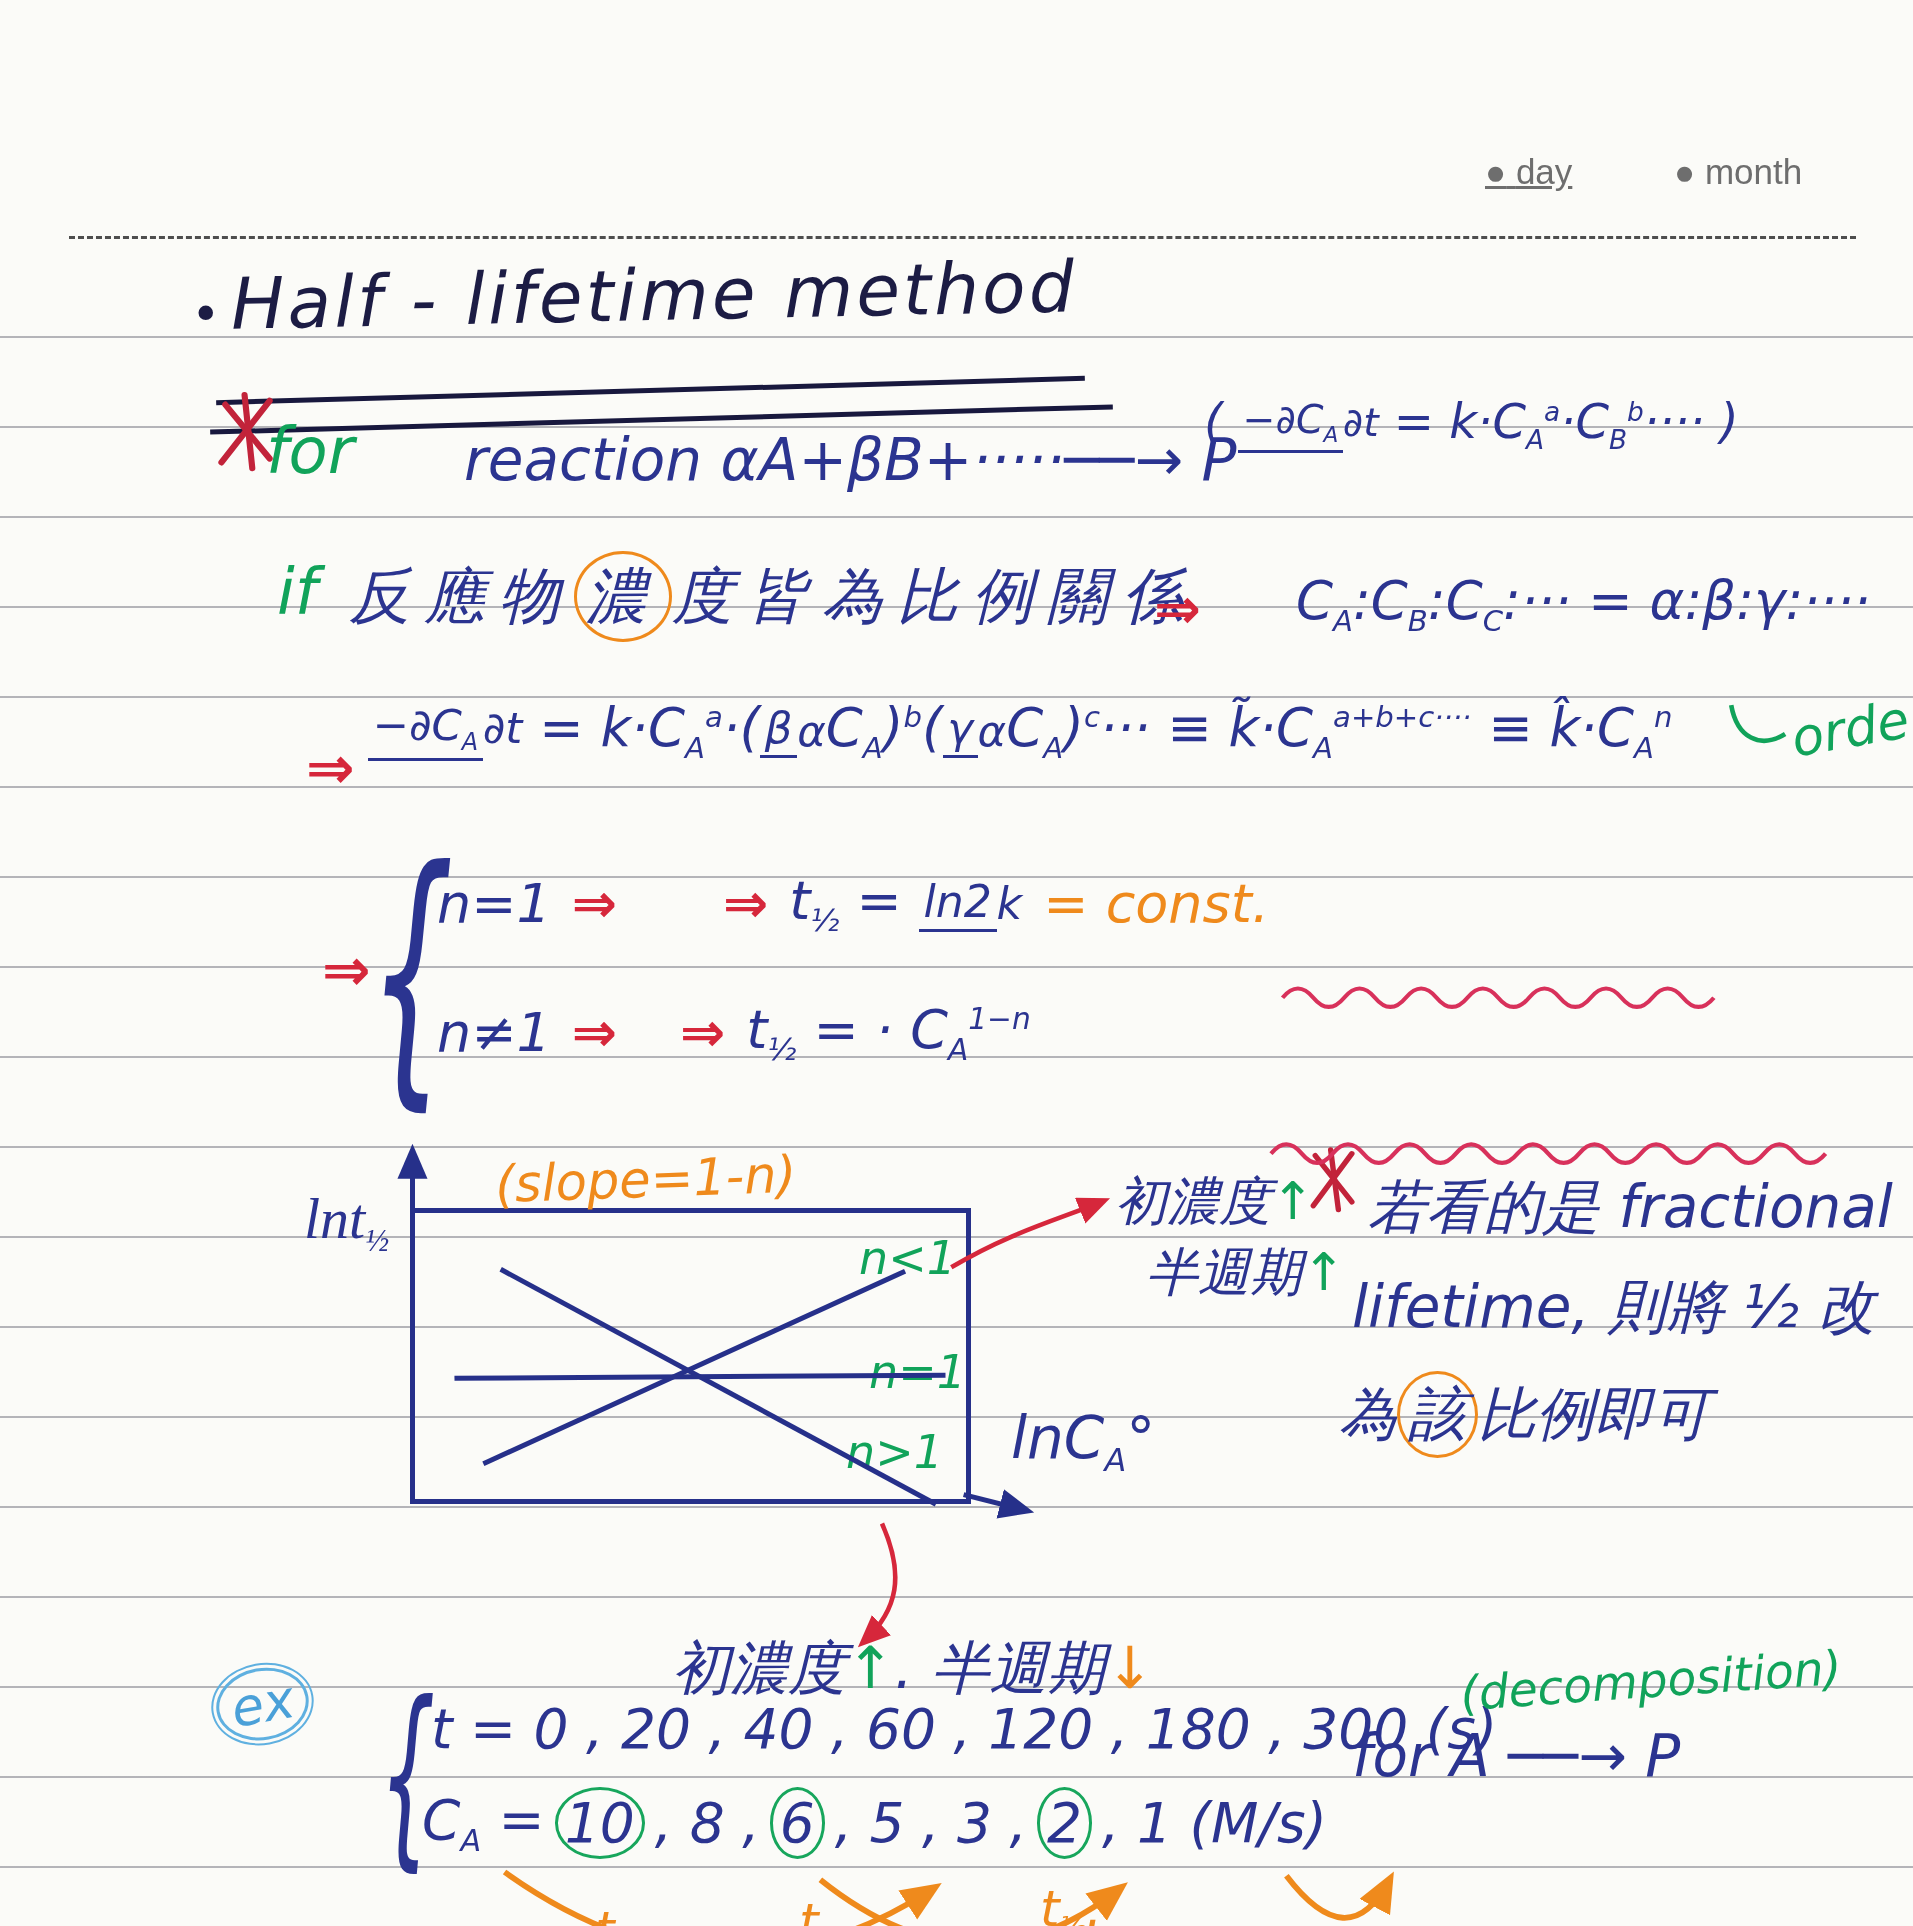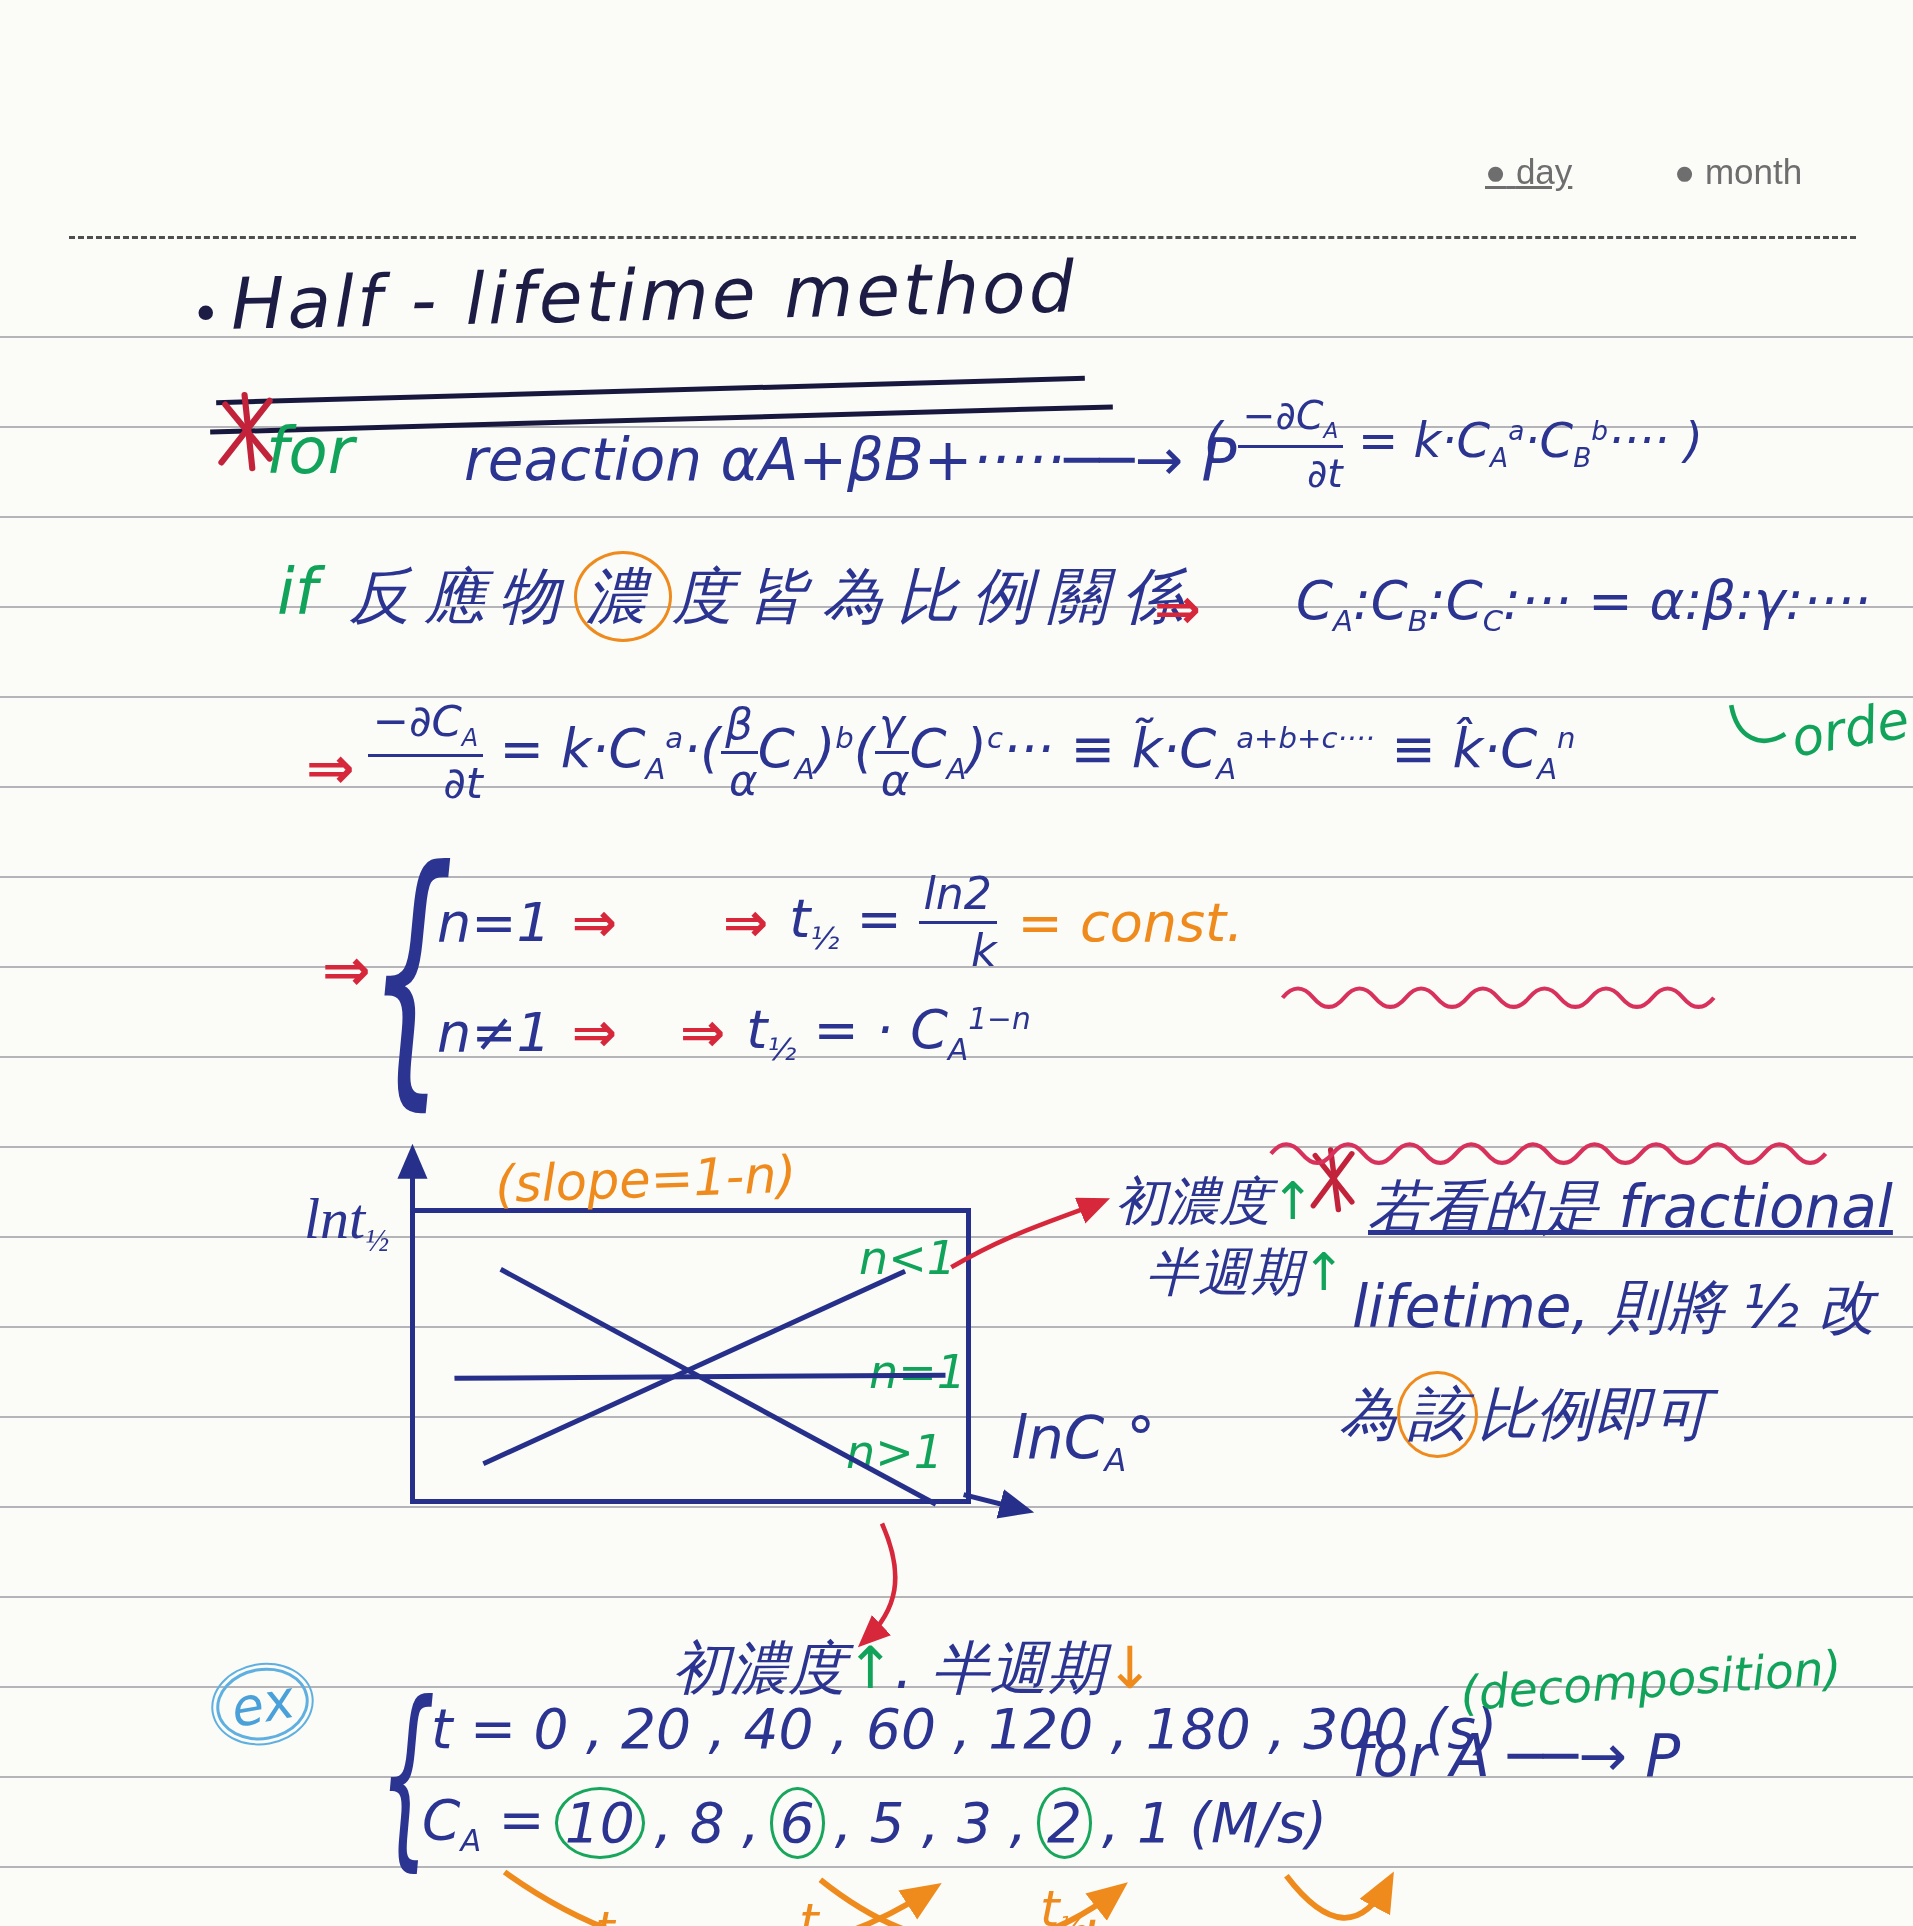--- a/index.html
+++ b/index.html
@@ -10,21 +10,21 @@
   .print{font-family:"Liberation Sans","DejaVu Sans",sans-serif;font-style:normal;}
   .ink{color:#2b3490;}
   .dark{color:#1c1c44;}
   .green{color:#11a35a;}
   .red{color:#d6273b;font-weight:bold;}
   .orange{color:#ef8a1c;}
   .lblue{color:#4aa0d8;}
   .gray{color:#6e6e6e;}
   sup{font-size:.55em;}
   sub{font-size:.55em;}
-  .fr{display:inline-flex;flex-direction:column;text-align:right;vertical-align:middle;
+  .fr{display:inline-flex;flex-direction:row;text-align:left;vertical-align:middle;
       font-size:.82em;line-height:1.12;}
   .fn{border-bottom:3.1px solid currentColor;padding:0 4.6px 2.3px;}
   .fd{padding-top:2.3px;}
   .ruling{position:absolute;left:0;right:0;top:248px;bottom:0;
       background:repeating-linear-gradient(180deg,transparent 0 88px,rgba(110,110,122,.5) 88px 90px);}
   .dashline{border-top:3.5px dashed #4e4e4e;height:0;}
   .row{display:flex;align-items:center;column-gap:21px;}
   .circ-green{border:3.1px solid #17a65c;border-radius:50%;padding:0.8px 7px;display:inline-block;}
   .circ-orange{border:3.9px solid #ef8a1c;border-radius:50%;padding:1.5px 8.5px;display:inline-block;}
   .box{border:5px solid #26308a;}
@@ -107,21 +107,21 @@
 <div class="abs hw" style="left:1115px;top:1167px;font-size:52px;">
   <span class="ink">初濃度</span><span class="green">↑</span>
 </div>
 <div class="abs hw" style="left:1146px;top:1238px;font-size:52px;">
   <span class="ink">半週期</span><span class="green">↑</span>
 </div>
 <div class="abs hw" style="left:672px;top:1630px;font-size:58px;">
   <span class="ink">初濃度</span><span class="green">↑</span><span class="ink">. 半週期</span><span class="orange">↓</span>
 </div>
 
-<div class="abs hw ink" style="left:1368px;top:1169px;font-size:58px;text-decoration:underline;">若看的是 fractional</div>
+<div class="abs hw ink" style="left:1368px;top:1169px;font-size:58px;">若看的是 fractional</div>
 <div class="abs hw ink" style="left:1352px;top:1269px;font-size:58px;">lifetime, 則將 ½ 改</div>
 <div class="abs hw ink" style="left:1339px;top:1371px;font-size:58px;">
   <span>為</span><span class="circ-orange">該</span><span>比例即可</span>
 </div>
 
 <div class="abs hw exbadge lblue" style="left:216px;top:1668px;font-size:52px;">ex</div>
 <div class="abs hw ink" style="left:379px;top:1676px;font-size:127px;line-height:1;transform:scale(.7,1.55);transform-origin:left top;">{</div>
 <div class="abs hw ink" style="left:431px;top:1697px;font-size:55px;">t = 0 , 20 , 40 , 60 , 120 , 180 , 300 (s)</div>
 <div class="abs hw ink row" style="left:422px;top:1787px;font-size:55px;column-gap:10px;justify-content:flex-end;">
   <span>C<sub>A</sub> =</span>

